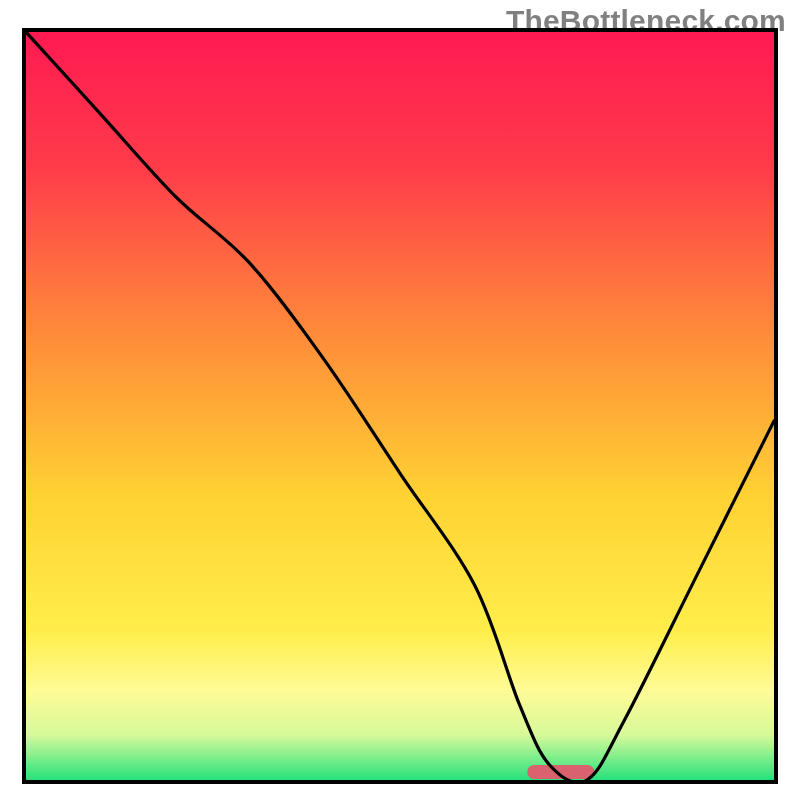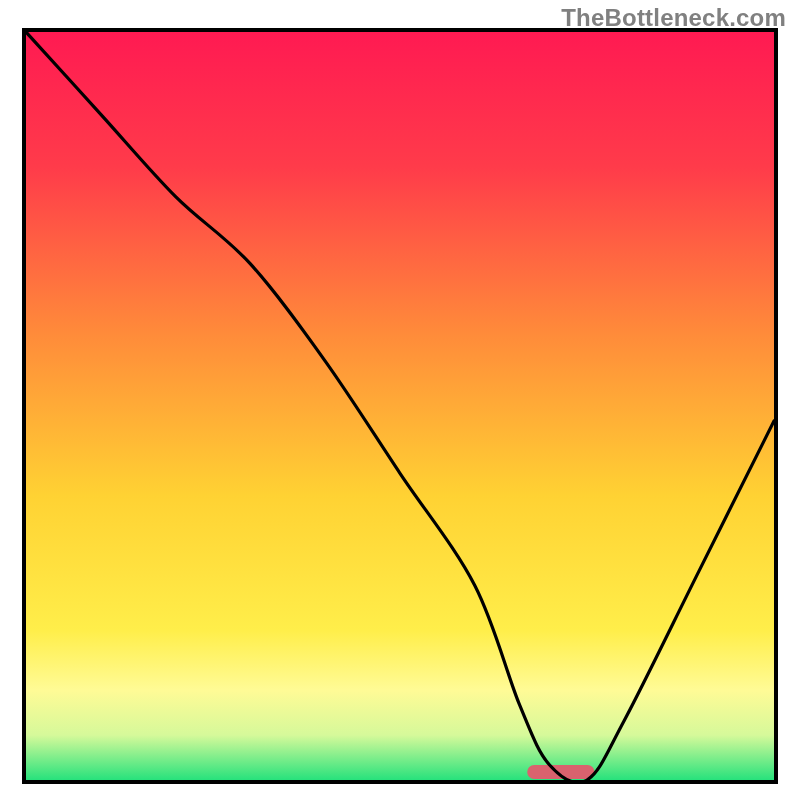--- a/index.html
+++ b/index.html
@@ -13,21 +13,21 @@
   .wrap {
     position: relative;
     width: 800px;
     height: 800px;
     background: #ffffff;
   }
   .watermark {
     position: absolute;
     top: 4px;
     right: 14px;
-    font-size: 24px;
+    font-size: 30px;
     font-weight: 600;
     color: #808080;
     letter-spacing: 0.2px;
   }
   .frame {
     position: absolute;
     left: 22px;
     top: 28px;
     width: 756px;
     height: 756px;

